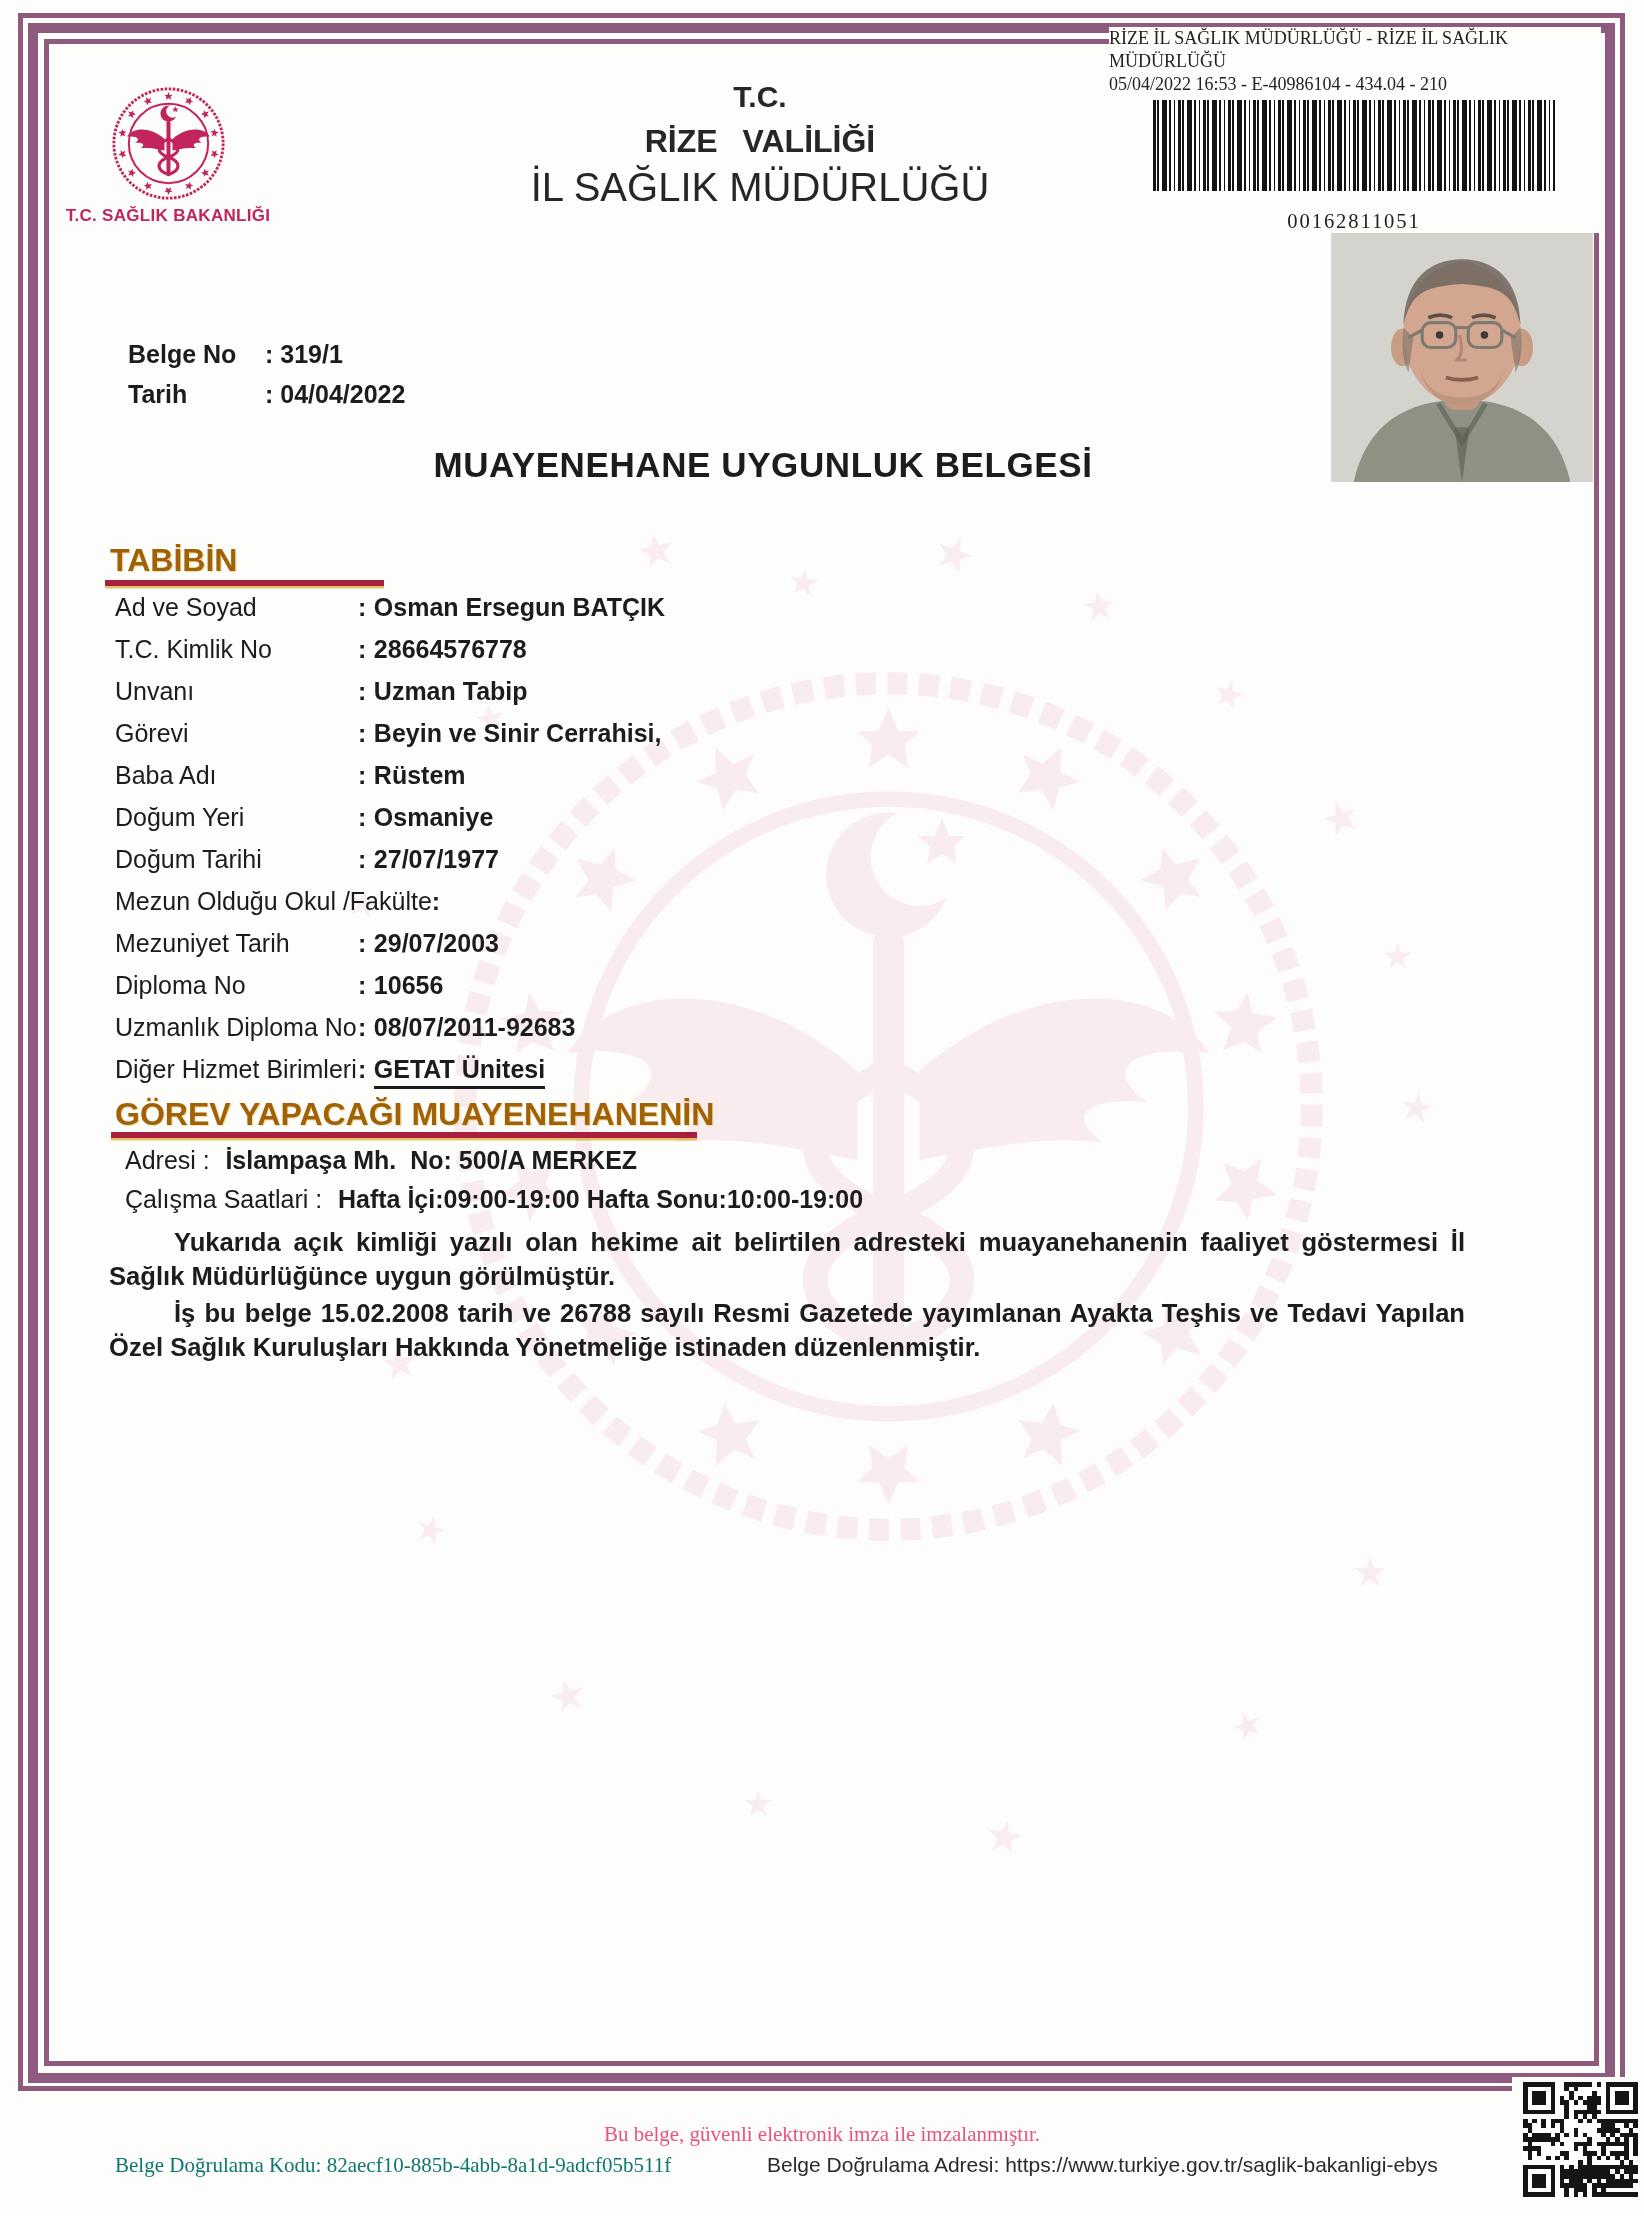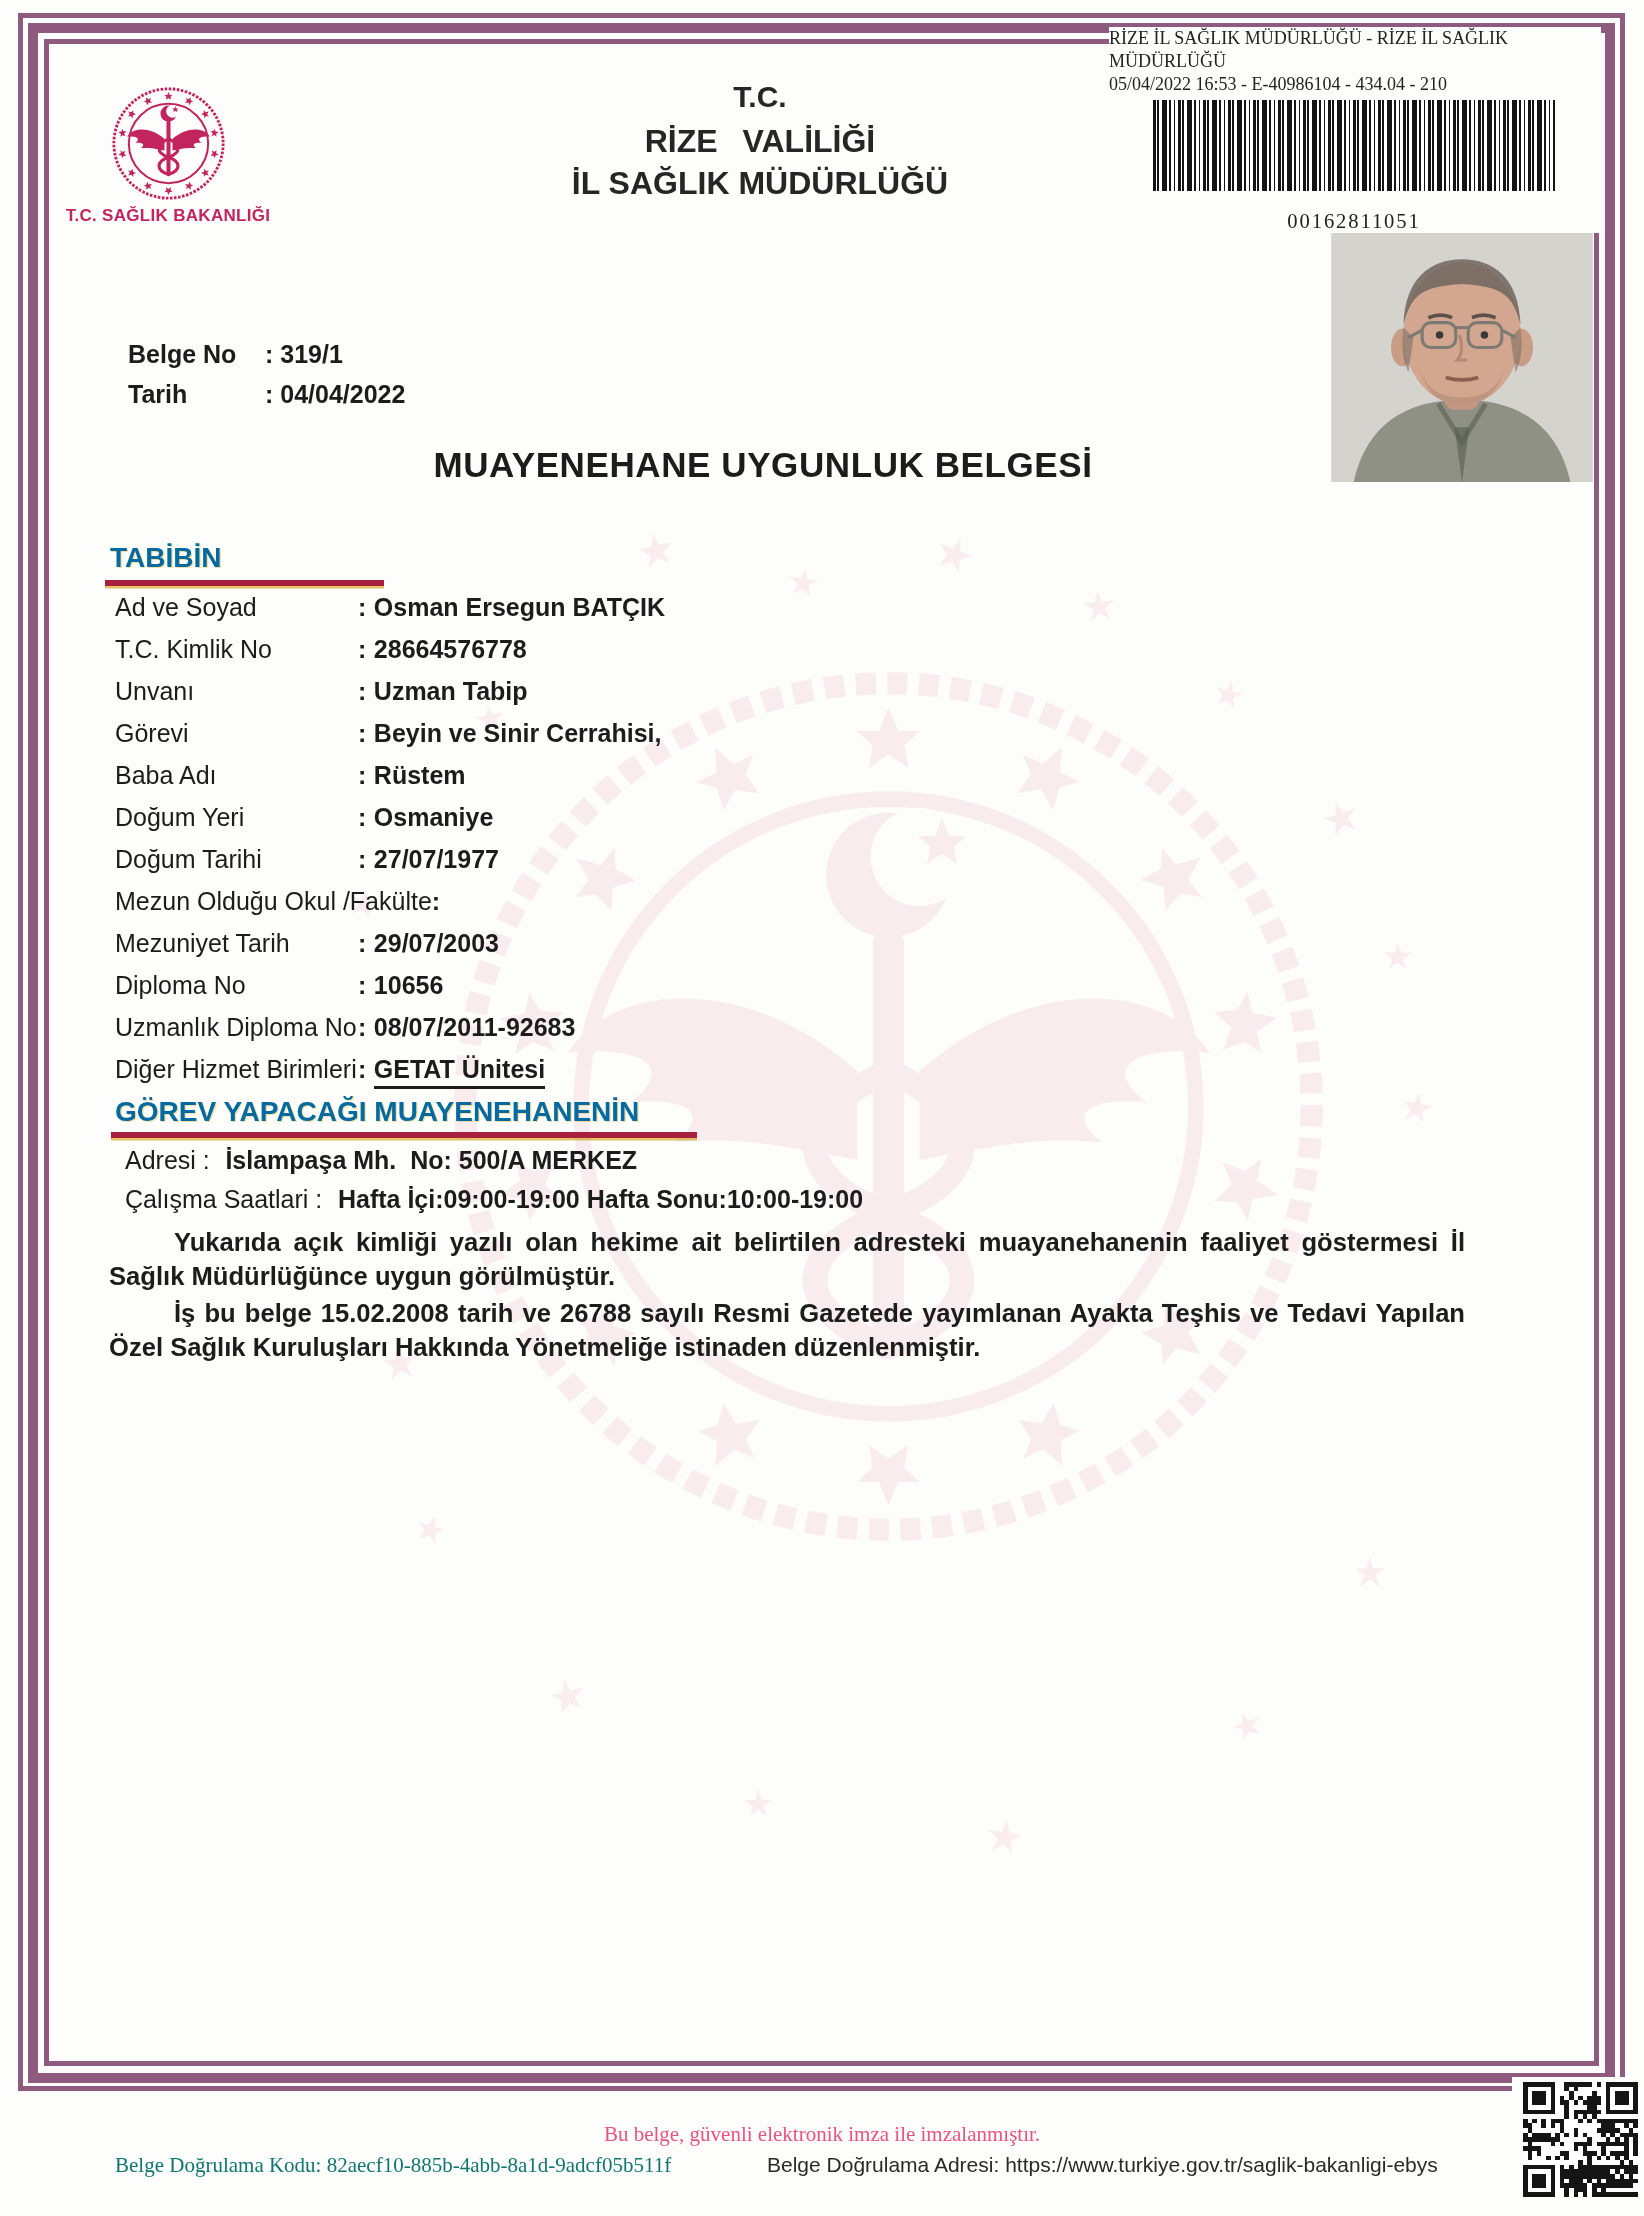--- a/index.html
+++ b/index.html
@@ -14,38 +14,38 @@
   .wm{position:absolute;left:443px;top:661px;width:891px;height:891px;opacity:.075;z-index:0;}
   .wm-star{position:absolute;color:#ef9fb4;opacity:.16;z-index:0;font-family:"DejaVu Sans",sans-serif;}
   
   .logo{position:absolute;left:111px;top:86px;width:115px;height:115px;z-index:2;}
   .logo-caption{position:absolute;left:59px;top:206px;width:218px;text-align:center;z-index:2;
     font-size:17px;font-weight:bold;color:#c2255e;letter-spacing:0.3px;}
   
   .hdr{position:absolute;left:495px;top:80px;width:530px;text-align:center;z-index:2;color:#262626;}
   .hdr .l1{font-size:30px;font-weight:bold;margin-bottom:8.7px;}
   .hdr .l2{font-size:32px;font-weight:bold;word-spacing:16px;margin-bottom:5px;}
-  .hdr .l3{font-size:32px;font-weight:bold;}
+  .hdr .l3{font-size:40px;font-weight:normal;}
   
   .stamp{position:absolute;left:1109px;top:27.4px;width:492px;z-index:3;background:#fdfdfc;
     font-family:"Liberation Serif",serif;font-size:18px;line-height:23px;color:#222;}
   .barcode{margin:3.7px 0 0 44px;width:402px;height:91px;
     background:repeating-linear-gradient(90deg,#141414 0 2.5px,#fff 2.5px 4.4px,#141414 4.4px 5.6px,#fff 5.6px 9.3px,#141414 9.3px 14.3px,#fff 14.3px 16px,#141414 16px 17.5px,#fff 17.5px 20.6px,#141414 20.6px 22px,#fff 22px 25px);}
   .barcode-num{margin-left:44px;width:402px;text-align:center;font-size:20.6px;letter-spacing:1.9px;margin-top:19px;}
   
   .photo{position:absolute;left:1331px;top:228px;width:262px;height:254px;z-index:2;}
   
   .meta{position:absolute;left:128px;top:340px;z-index:2;font-size:25px;font-weight:bold;}
   .meta .mrow{display:flex;margin-bottom:11.2px;}
   .meta .mlbl{width:137px;}
   
   .doc-title{position:absolute;left:252px;top:445px;width:1022px;text-align:center;z-index:2;
     font-size:35px;font-weight:bold;letter-spacing:0.6px;}
   
-  .sec-h{position:absolute;z-index:2;font-size:28px;font-weight:bold;color:#0369a1;
+  .sec-h{position:absolute;z-index:2;font-size:32px;font-weight:bold;color:#a16207;
     text-shadow:1.2px 1.2px 0 rgba(226,186,60,.45);}
   .h-tabibin{left:110px;top:542px;}
   .h-gorev{left:115px;top:1096px;}
   .sec-underline{position:absolute;z-index:2;height:5.6px;background:#a91f3e;
     box-shadow:0 2.5px 0 rgba(214,170,40,.7);}
   .u-tabibin{left:105px;top:580px;width:279px;}
   .u-gorev{left:111px;top:1132px;width:586px;}
   
   .rows{position:absolute;left:115px;top:593px;width:1247px;z-index:2;font-size:25px;}
   .frow{display:flex;height:42px;align-items:baseline;}

